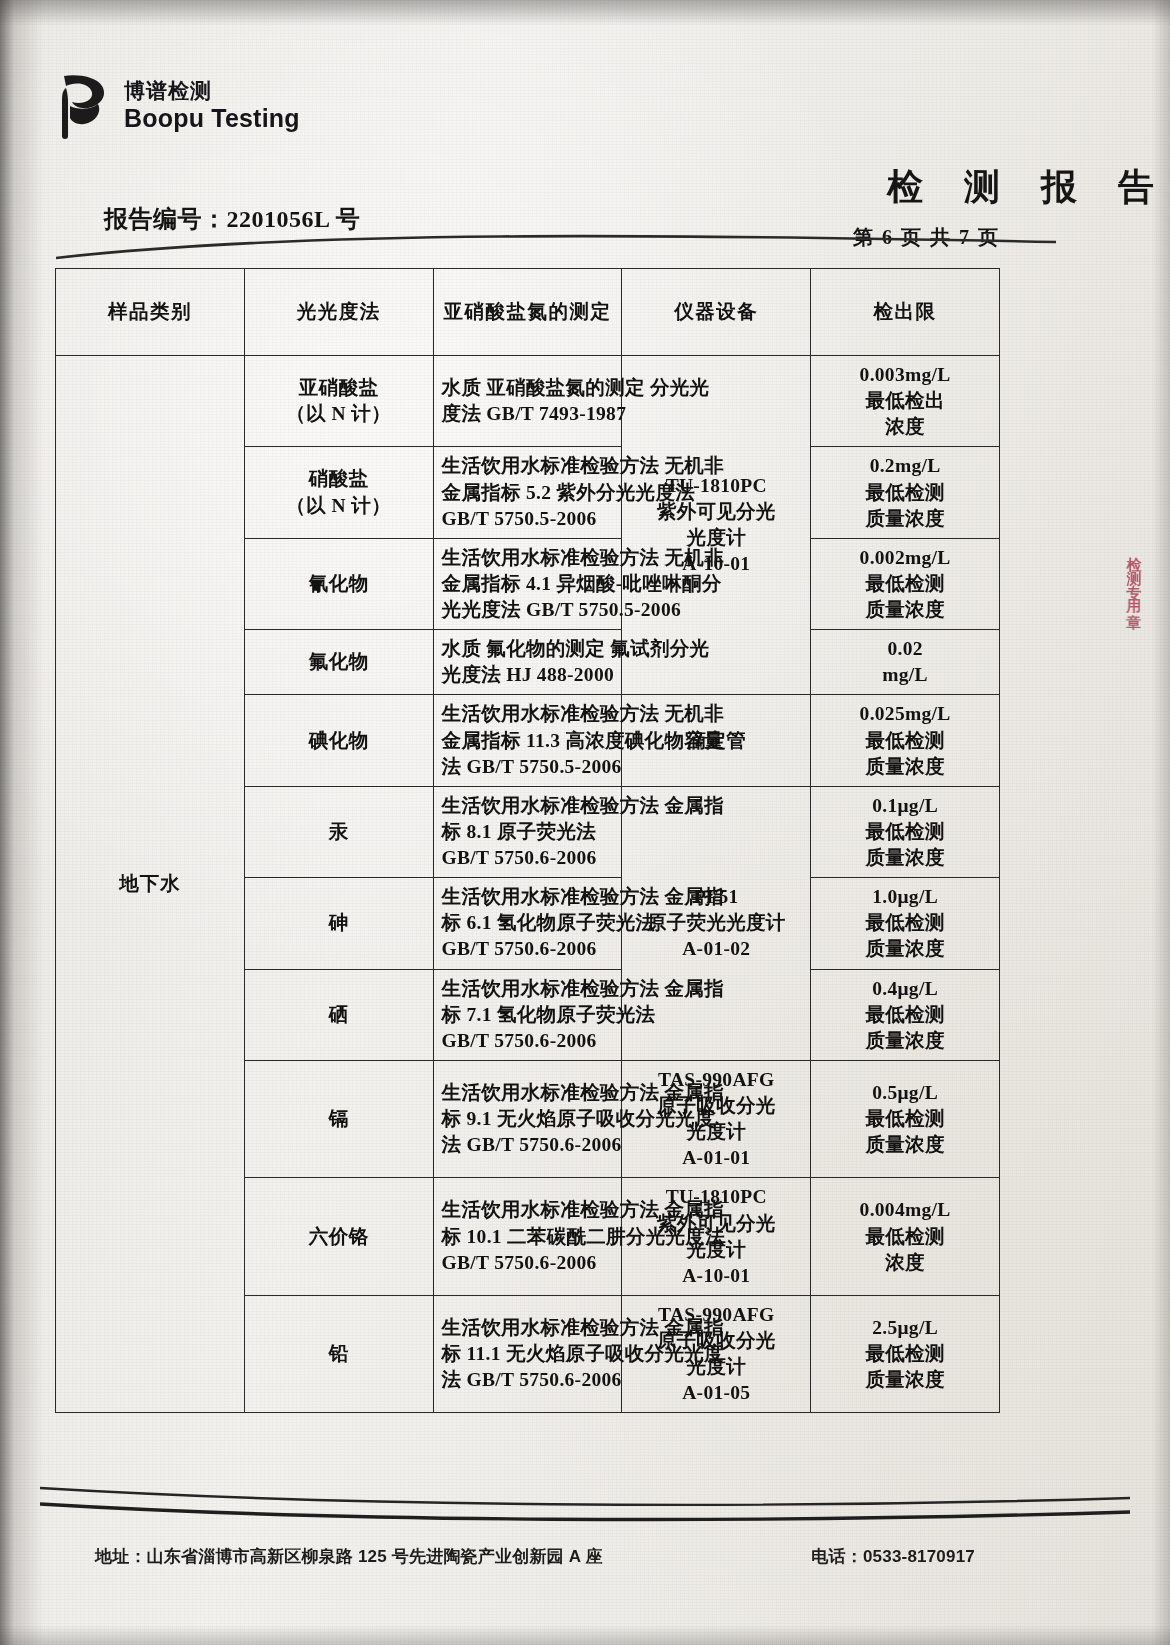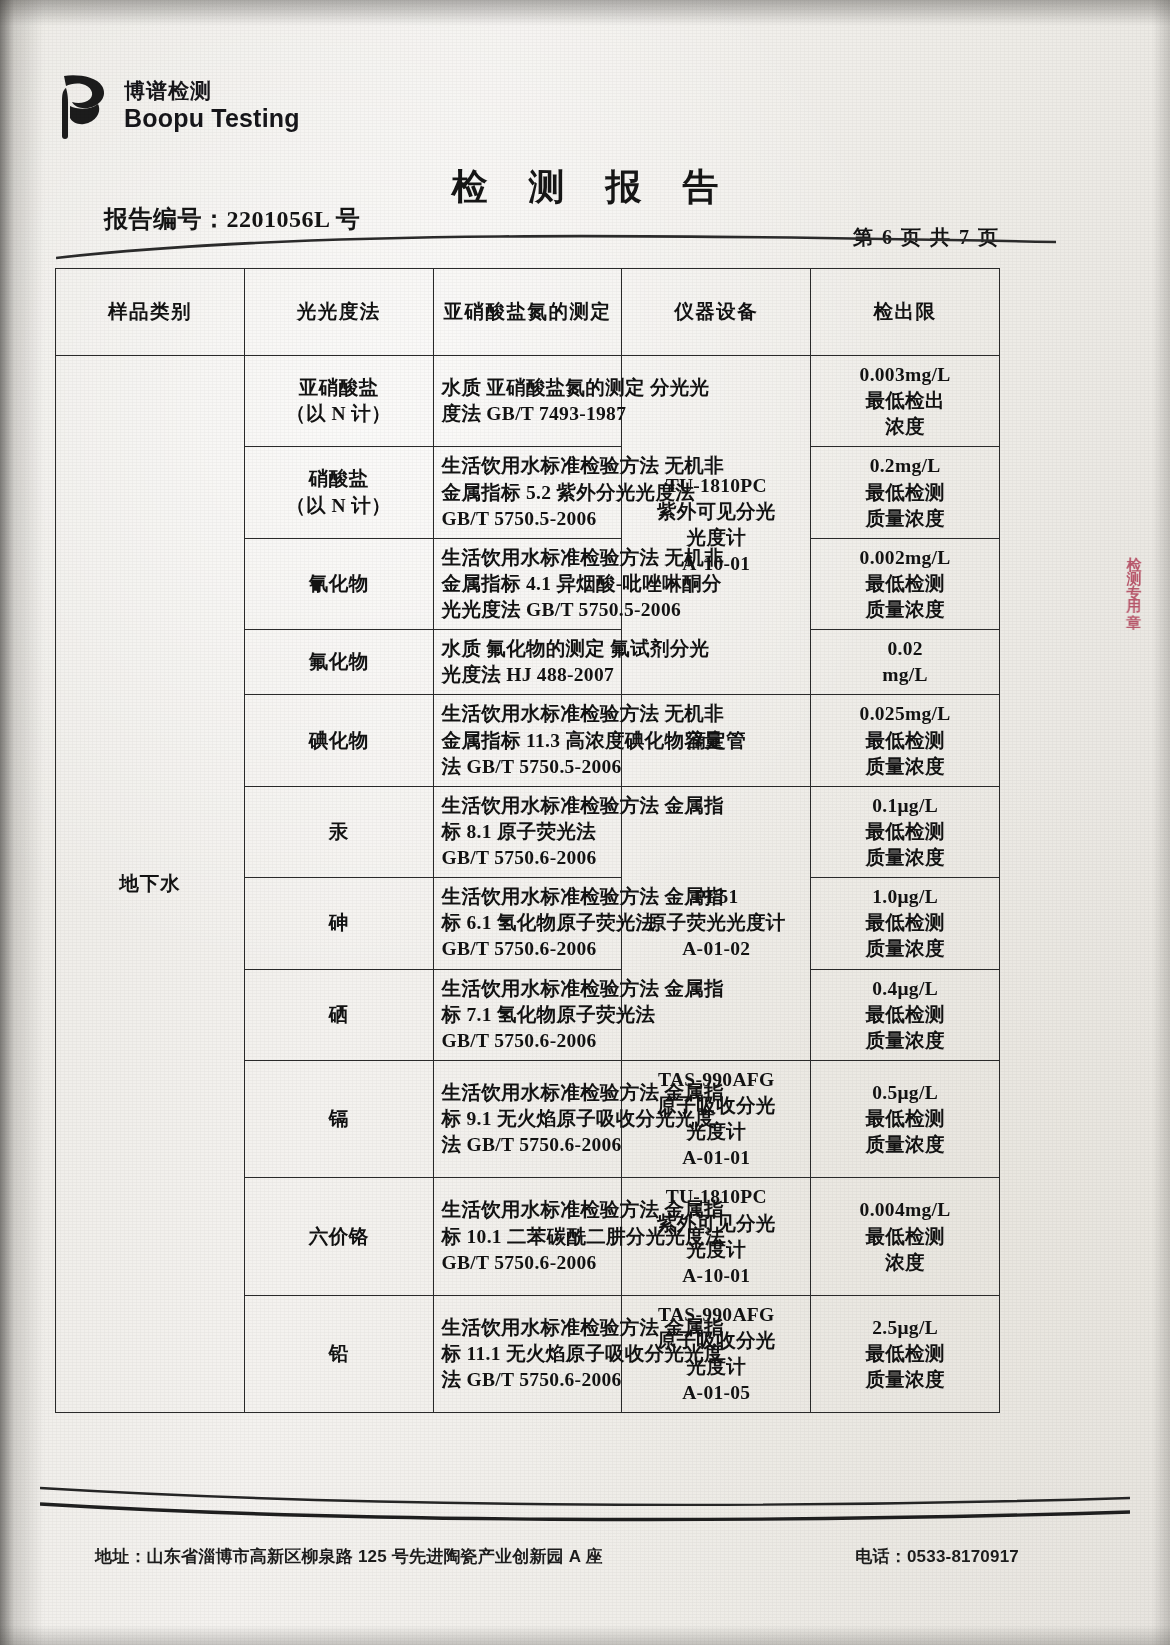--- a/index.html
+++ b/index.html
@@ -81,21 +81,21 @@
     font-size: 25px;
     font-weight: 700;
     letter-spacing: 0.2px;
     color: #16161a;
   }
 
   .doc-title {
     position: absolute;
     left: 0; right: 0;
     top: 163px;
-    text-align: center;
+    text-align: right;
     font-size: 36px;
     font-weight: 700;
     letter-spacing: 16px;
     text-indent: 16px;
     font-family: "Liberation Serif", "DejaVu Serif", serif;
     color: #161616;
   }
 
   .report-no {
     position: absolute;
@@ -201,21 +201,21 @@
     top: 1545px;
     display: flex;
     justify-content: space-between;
     font-family: "Liberation Sans", "DejaVu Sans", sans-serif;
     font-size: 17px;
     font-weight: 700;
     color: #1d1d1d;
     letter-spacing: 0.2px;
     text-align: center;
   }
-  .footer .phone { margin-right: 71px; }
+  .footer .phone { margin-right: 115px; }
 
   
   .seal-fragment {
     position: absolute;
     right: 14px;
     top: 545px;
     width: 30px;
     height: 230px;
     pointer-events: none;
     opacity: 0.72;
@@ -335,21 +335,21 @@
               <span class="ln">最低检测</span>
               <span class="ln">质量浓度</span>
             </td>
           </tr>
           <tr>
             <td class="c-item">
               <span class="sub">氟化物</span>
             </td>
             <td class="c-standard">
               <span class="ln">水质  氟化物的测定  氟试剂分光</span>
-              <span class="ln">光度法 HJ 488-2007</span>
+              <span class="ln">光度法 HJ 488-2000</span>
             </td>
             <td class="c-limit">
               <span class="ln">0.02</span>
               <span class="ln">mg/L</span>
             </td>
           </tr>
           <tr>
             <td class="c-item">
               <span class="sub">碘化物</span>
             </td>

